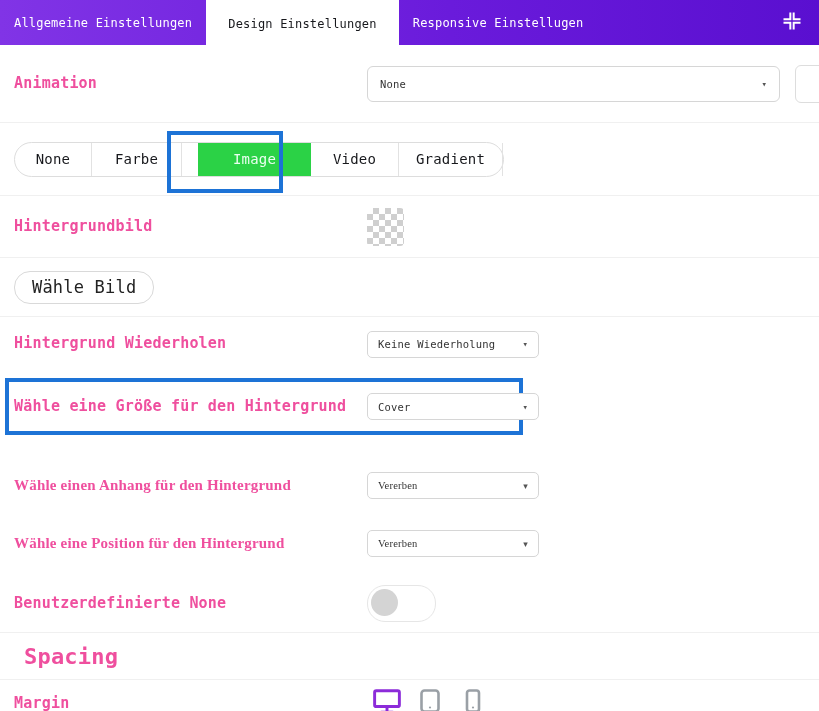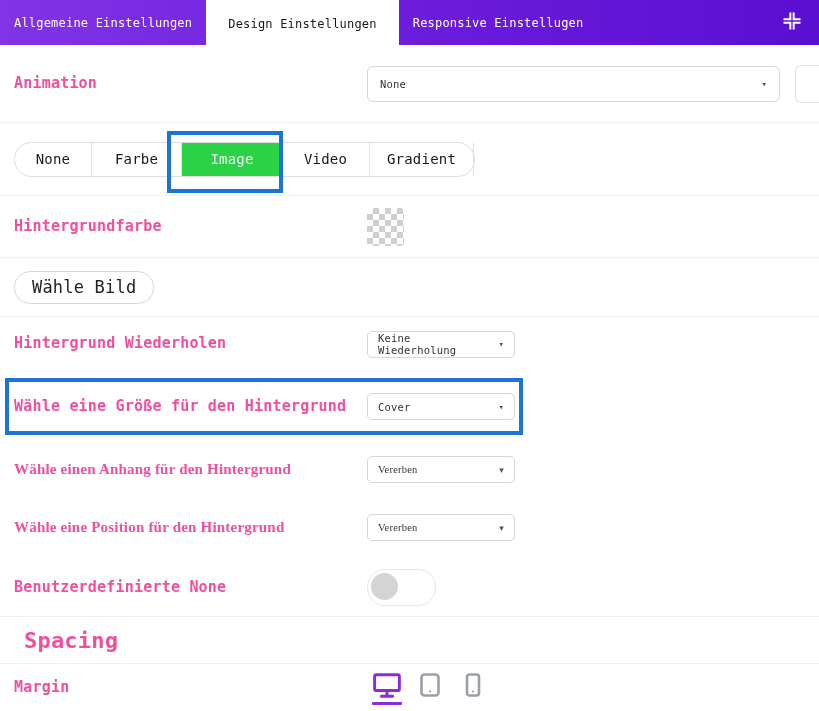--- a/index.html
+++ b/index.html
@@ -42,40 +42,40 @@
   .row-wrap2{height:58px;align-items:flex-start;padding-top:10px;font-family:Liberation Serif, serif;}
   .row-wrap2 .lbl{line-height:33px;}
   .row-wrap2 .select{margin-top:3px;}
   .row-custom{height:58px;}
   .row-margin{height:48px;}
   
   .select{
     display:inline-flex;align-items:center;justify-content:space-between;
     background:#fff;border:1px solid #d6d6d6;border-radius:5px;
     font-size:10.5px;color:#333;box-sizing:border-box;cursor:pointer;
-    padding:0 10px;height:27px;width:148px;flex:0 0 auto;
+    padding:0 10px;height:27px;width:172px;flex:0 0 auto;
   }
   .select .caret{font-size:9px;color:#555;margin-left:8px;}
   .select-wide{width:413px;height:36px;padding:0 12px;border-radius:6px;}
   .stub-box{
     width:36px;height:36px;margin-left:15px;flex:0 0 auto;
     border:1px solid #ddd;border-radius:6px;background:#fff;
   }
   
   .btn-group{
     display:flex;align-items:stretch;height:35px;position:relative;
     border:1px solid #ddd;border-radius:18px;box-sizing:border-box;background:#fff;
   }
   .btn-group .bg-btn{
     display:flex;align-items:center;justify-content:center;
     font-size:14px;color:#17181c;cursor:pointer;border-right:1px solid #e2e2e2;
     box-sizing:border-box;
   }
   .btn-group .bg-btn:last-child{border-right:none;}
-  .bg-btn.w1{width:77px;}.bg-btn.w2{width:90px;}.bg-btn.w3{width:100px;}
+  .bg-btn.w1{width:77px;}.bg-btn.w2{width:90px;}.bg-btn.w3{width:113px;margin-left:16px;}
   .bg-btn.w4{width:88px;}.bg-btn.w5{width:104px;}
   .bg-btn.selected{background:#2bd246;color:#eafff0;border-right:none;}
   .hl-box{
     position:absolute;left:152px;top:-12px;width:116px;height:62px;
     border:4px solid #1d73d6;box-sizing:border-box;pointer-events:none;z-index:3;
   }
   
   .checker{
     width:37px;height:38px;border-radius:4px;flex:0 0 auto;cursor:pointer;
     background-color:#fff;
@@ -85,21 +85,21 @@
     background-size:12px 12px;background-position:0 0,6px 6px;
   }
   
   .pill-btn{
     display:inline-flex;align-items:center;background:#fff;cursor:pointer;
     border:1px solid #d9d9d9;border-radius:16px;height:31px;padding:0 17px;
     font-size:17px;color:#222;flex:0 0 auto;
   }
   
   .blue-row{
-    margin:7px 0 8px 5px;width:518px;height:57px;box-sizing:border-box;
+    margin:7px 0 24px 5px;width:518px;height:57px;box-sizing:border-box;
     border:4px solid #1d73d6;display:flex;align-items:center;padding-left:5px;
   }
   
   .toggle{
     width:67px;height:35px;border-radius:18px;border:1px solid #e6e6e6;
     background:#fff;position:relative;flex:0 0 auto;cursor:pointer;
   }
   .toggle .knob{
     position:absolute;left:3px;top:3px;width:27px;height:27px;border-radius:50%;
     background:#d4d4d4;
@@ -149,21 +149,21 @@
       <div class="bg-btn w1">None</div>
       <div class="bg-btn w2">Farbe</div>
       <div class="bg-btn w3 selected">Image</div>
       <div class="bg-btn w4">Video</div>
       <div class="bg-btn w5">Gradient</div>
       <div class="hl-box"></div>
     </div>
   </div>
 
   <div class="row row-bgcolor bordered">
-    <div class="lbl">Hintergrundfarbe</div>
+    <div class="lbl">Hintergrundbild</div>
     <div class="checker"></div>
   </div>
 
   <div class="row row-bgimage bordered">
     <div class="pill-btn">Wähle Bild</div>
   </div>
 
   <div class="row row-repeat">
     <div class="lbl">Hintergrund Wiederholen</div>
     <div class="select">

